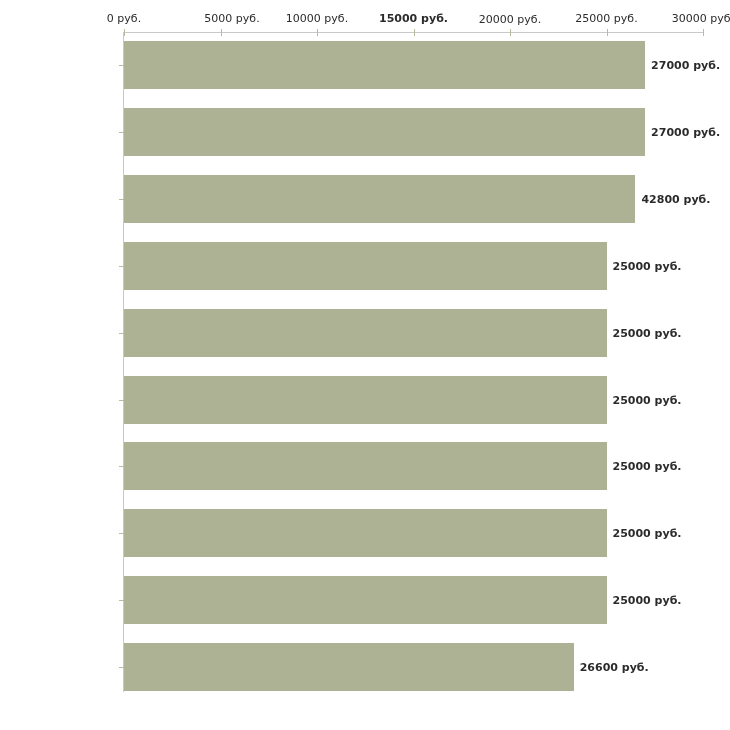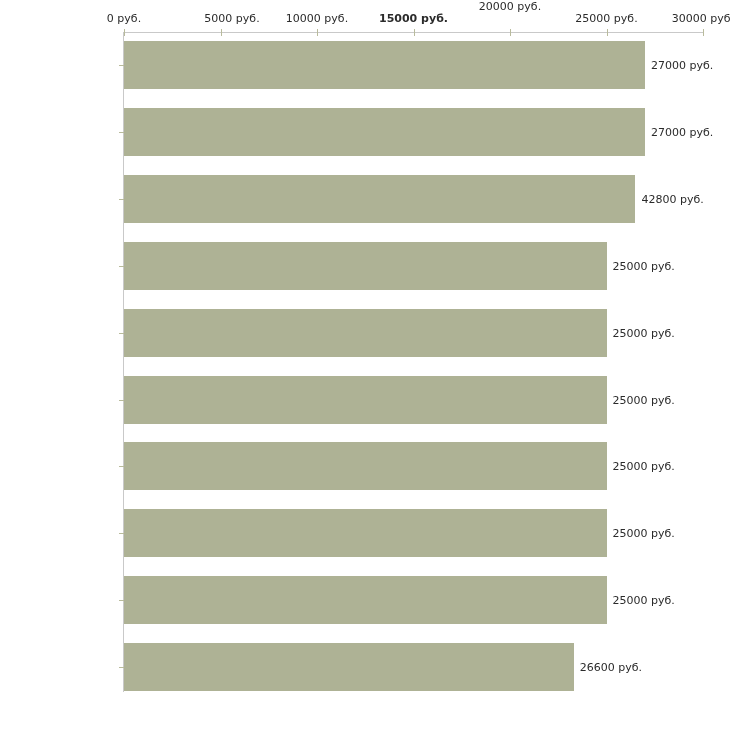--- a/index.html
+++ b/index.html
@@ -65,20 +65,21 @@
     left: 124px;
     height: 48px;
     background: #aeb295;
   }
   .bar-value-label {
     position: absolute;
     transform: translateY(-50%);
     font-size: 11px;
     color: #2b2b2b;
     white-space: nowrap;
+    font-weight: bold;
   }
 </style>
 </head>
 <body>
 
 <div id="chart-root">
 
   <div id="plot-area">
 
     <div id="x-axis"></div>
@@ -89,21 +90,21 @@
         <div class="x-tick" style="left: 289.5px;"></div>
         <div class="x-tick" style="left: 386px;"></div>
         <div class="x-tick" style="left: 482.5px;"></div>
         <div class="x-tick" style="left: 579px;"></div>
       </div>
     <div id="x-tick-labels">
         <div class="x-tick-label" style="left: 124px; top: 12px;">0 руб.</div>
         <div class="x-tick-label" style="left: 232px; top: 12px;">5000 руб.</div>
         <div class="x-tick-label" style="left: 317px; top: 12px;">10000 руб.</div>
         <div class="x-tick-label" style="left: 413.5px; top: 12px; font-weight: bold;">15000 руб.</div>
-        <div class="x-tick-label" style="left: 510px; top: 0; text-align: right;">20000 руб.</div>
+        <div class="x-tick-label" style="left: 510px; top: 13px; text-align: right;">20000 руб.</div>
         <div class="x-tick-label" style="left: 606.5px; top: 12px;">25000 руб.</div>
         <div class="x-tick-label" style="left: 703px; top: 12px;">30000 руб.</div>
       </div>
 
     <div id="y-axis"></div>
     <div id="y-ticks" style="position: absolute; left: 123px; top: 32px; width: 1px; height: 660px;">
         <div class="y-tick" style="top: 33px;"></div>
         <div class="y-tick" style="top: 99.9px;"></div>
         <div class="y-tick" style="top: 166.8px;"></div>
         <div class="y-tick" style="top: 233.7px;"></div>

